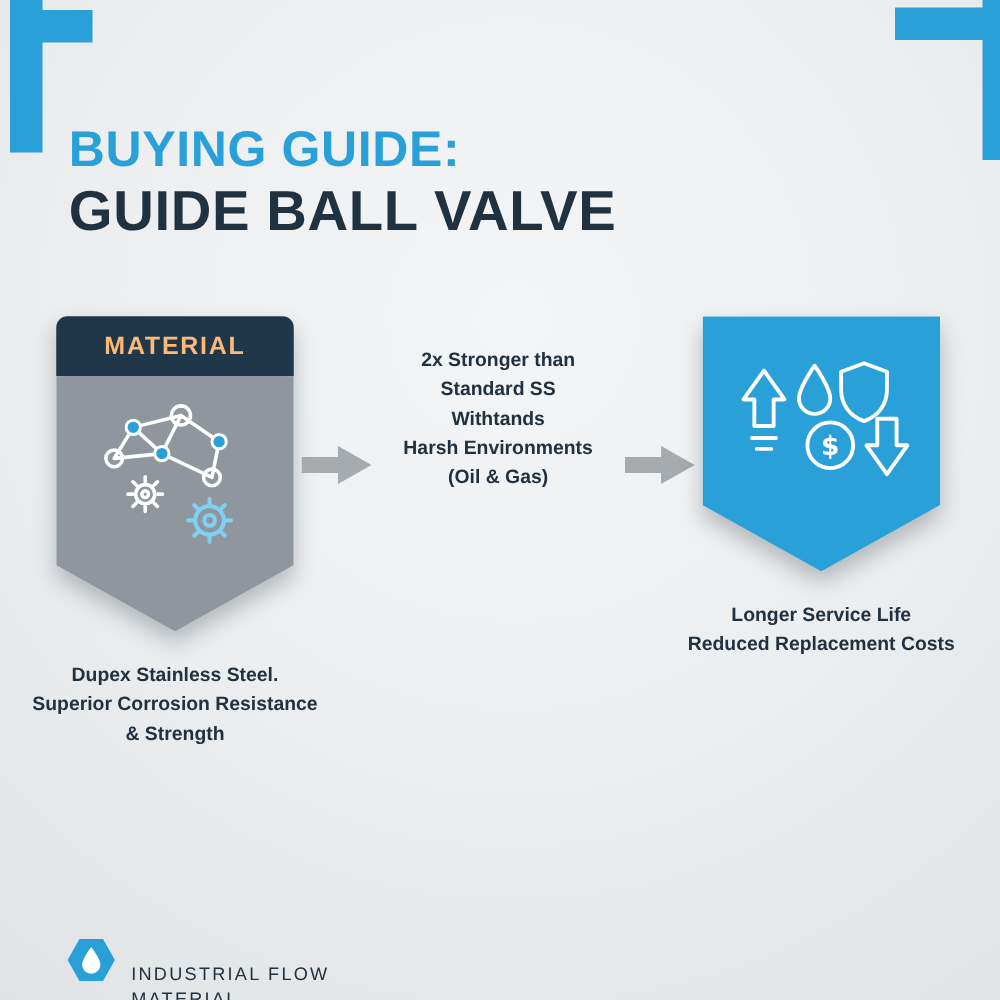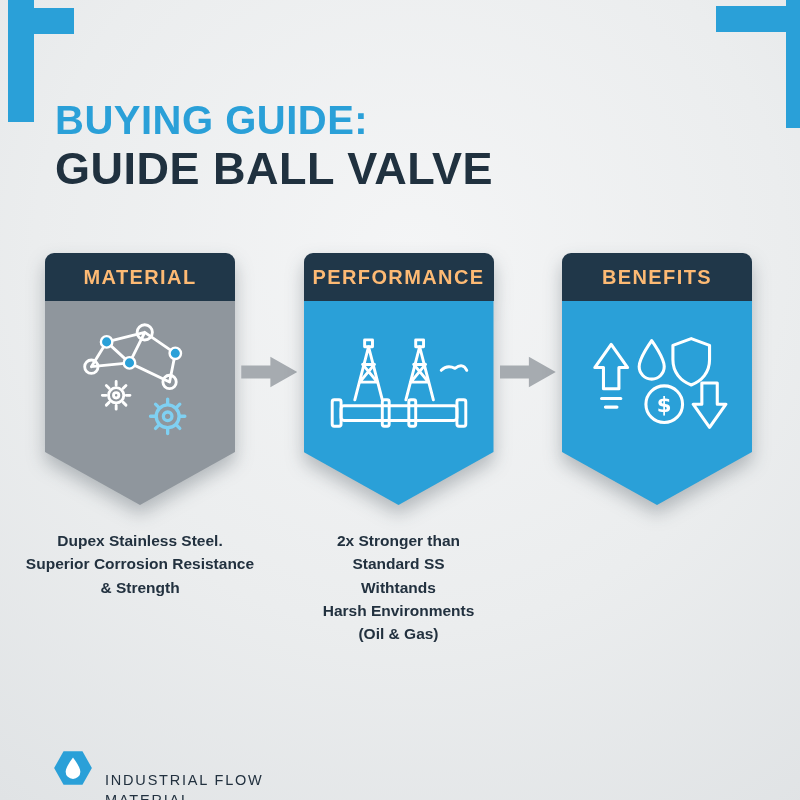--- a/index.html
+++ b/index.html
@@ -120,82 +120,54 @@
       <div class="caption">Dupex Stainless Steel.
 Superior Corrosion Resistance
 &amp; Strength</div>
     </div>
 
     <div class="arrow-slot">
       <div class="arrow"></div>
     </div>
 
     <div class="badge-col">
-      <div class="badge-shape">
-        <div class="badge-header">
-          <span>PERFORMANCE</span>
-        </div>
-        <div class="badge-body body-blue">
-          <svg viewBox="0 0 150 112" width="148" height="110" style="margin-top:14px">
-            <g fill="none" stroke="#ffffff" stroke-width="3" stroke-linecap="round" stroke-linejoin="round">
-
-              <rect x="16" y="74" width="118" height="15" rx="3"></rect>
-              <rect x="7" y="68" width="9" height="27" rx="2"></rect>
-              <rect x="134" y="68" width="9" height="27" rx="2"></rect>
-              <rect x="58" y="68" width="7" height="27" rx="2"></rect>
-              <rect x="85" y="68" width="7" height="27" rx="2"></rect>
-
-              <path d="M30 68 L44 14 L58 68"></path>
-              <path d="M35 50 H53 M38 32 H50 M35 50 L50 32 M53 50 L38 32"></path>
-              <rect x="40" y="7" width="8" height="7"></rect>
-
-              <path d="M82 68 L96 14 L110 68"></path>
-              <path d="M87 50 H105 M90 32 H102 M87 50 L102 32 M105 50 L90 32"></path>
-              <rect x="92" y="7" width="8" height="7"></rect>
-
-              <path d="M118 38 q6 -6 14 -2 q8 -6 12 2"></path>
-            </g>
-          </svg>
-        </div>
-      </div>
       <div class="caption">2x Stronger than
 Standard SS
 Withtands
 Harsh Environments
 (Oil &amp; Gas)</div>
     </div>
 
     <div class="arrow-slot">
       <div class="arrow"></div>
     </div>
 
     <div class="badge-col">
       <div class="badge-shape">
-        <div class="badge-header">
-          <span>BENEFITS</span>
-        </div>
         <div class="badge-body body-blue">
           <svg viewBox="0 0 155 112" width="150" height="108" style="margin-top:10px">
             <g fill="none" stroke="#ffffff" stroke-width="3.2" stroke-linecap="round" stroke-linejoin="round">
 
               <path d="M22 62 L22 40 L13 40 L30 16 L47 40 L38 40 L38 62 Z"></path>
               <path d="M20 72 H40 M24 81 H36"></path>
 
               <path d="M72 12 C72 12 59 30 59 39 a13 13 0 0 0 26 0 C85 30 72 12 72 12 Z"></path>
 
               <path d="M113 10 L132 17 V32 C132 45 124 54 113 58 C102 54 94 45 94 32 V17 Z"></path>
 
               <circle cx="85" cy="78" r="19"></circle>
 
               <path d="M124 56 L124 78 L115 78 L132 102 L149 78 L140 78 L140 56 Z"></path>
             </g>
             <text x="85" y="86" text-anchor="middle" font-family="DejaVu Sans, sans-serif" font-size="22" font-weight="bold" fill="#ffffff">$</text>
           </svg>
         </div>
       </div>
+      <div class="caption">Longer Service Life
+Reduced Replacement Costs</div>
     </div>
 
   </div>
 
   <div class="footer">
     <svg viewBox="0 0 40 40" width="42" height="42">
       <polygon points="11,4 29,4 38,20 29,36 11,36 2,20" fill="#2aa0d8"></polygon>
       <path d="M20 10 C20 10 13 19 13 23.5 a7 7 0 0 0 14 0 C27 19 20 10 20 10 Z" fill="#ffffff"></path>
     </svg>
     <div class="logo-text">

